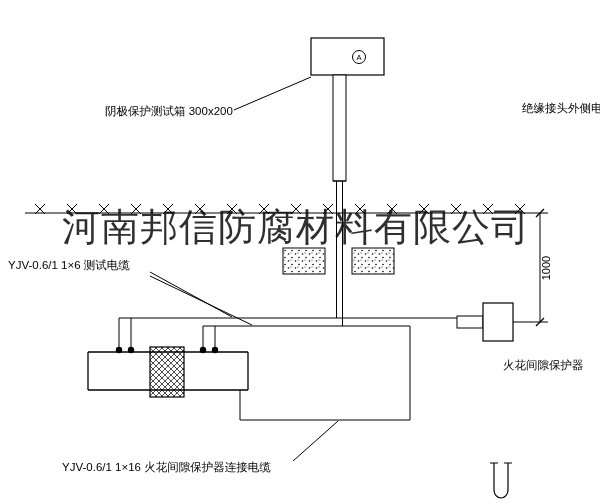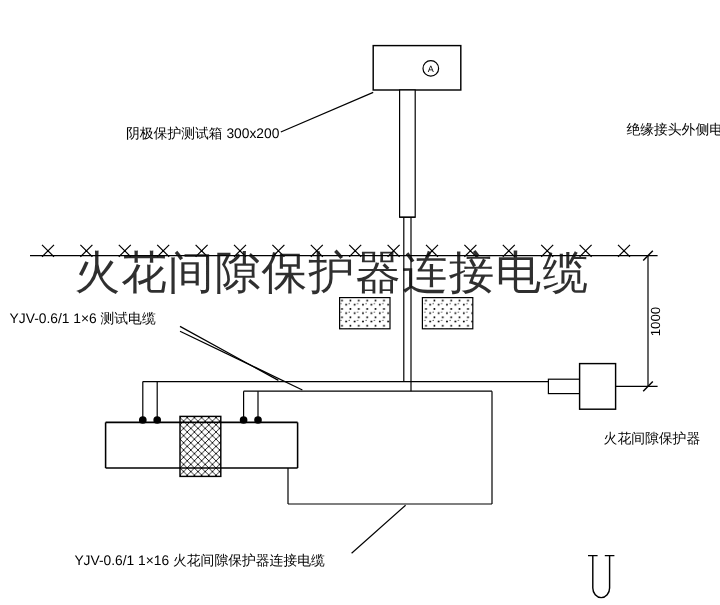--- a/index.html
+++ b/index.html
@@ -99,14 +99,14 @@
 
     <path d="M490,463 L498,463 M504,463 L512,463 M494,463 L494,490 A7,8 0 0 0 508,490 L508,463" fill="none" stroke="#000" stroke-width="1.2"></path>
 
     <text x="105" y="115">阴极保护测试箱 300x200</text>
     <text x="522" y="112">绝缘接头外侧电缆</text>
     <text x="8" y="269">YJV-0.6/1 1×6  测试电缆</text>
     <text x="503" y="369">火花间隙保护器</text>
     <text x="62" y="471">YJV-0.6/1 1×16  火花间隙保护器连接电缆</text>
   </svg>
 
-  <div class="watermark">火花间隙保护器连接电缆</div>
+  <div class="watermark">河南邦信防腐材料有限公司</div>
 </div>
 
 </body></html>

